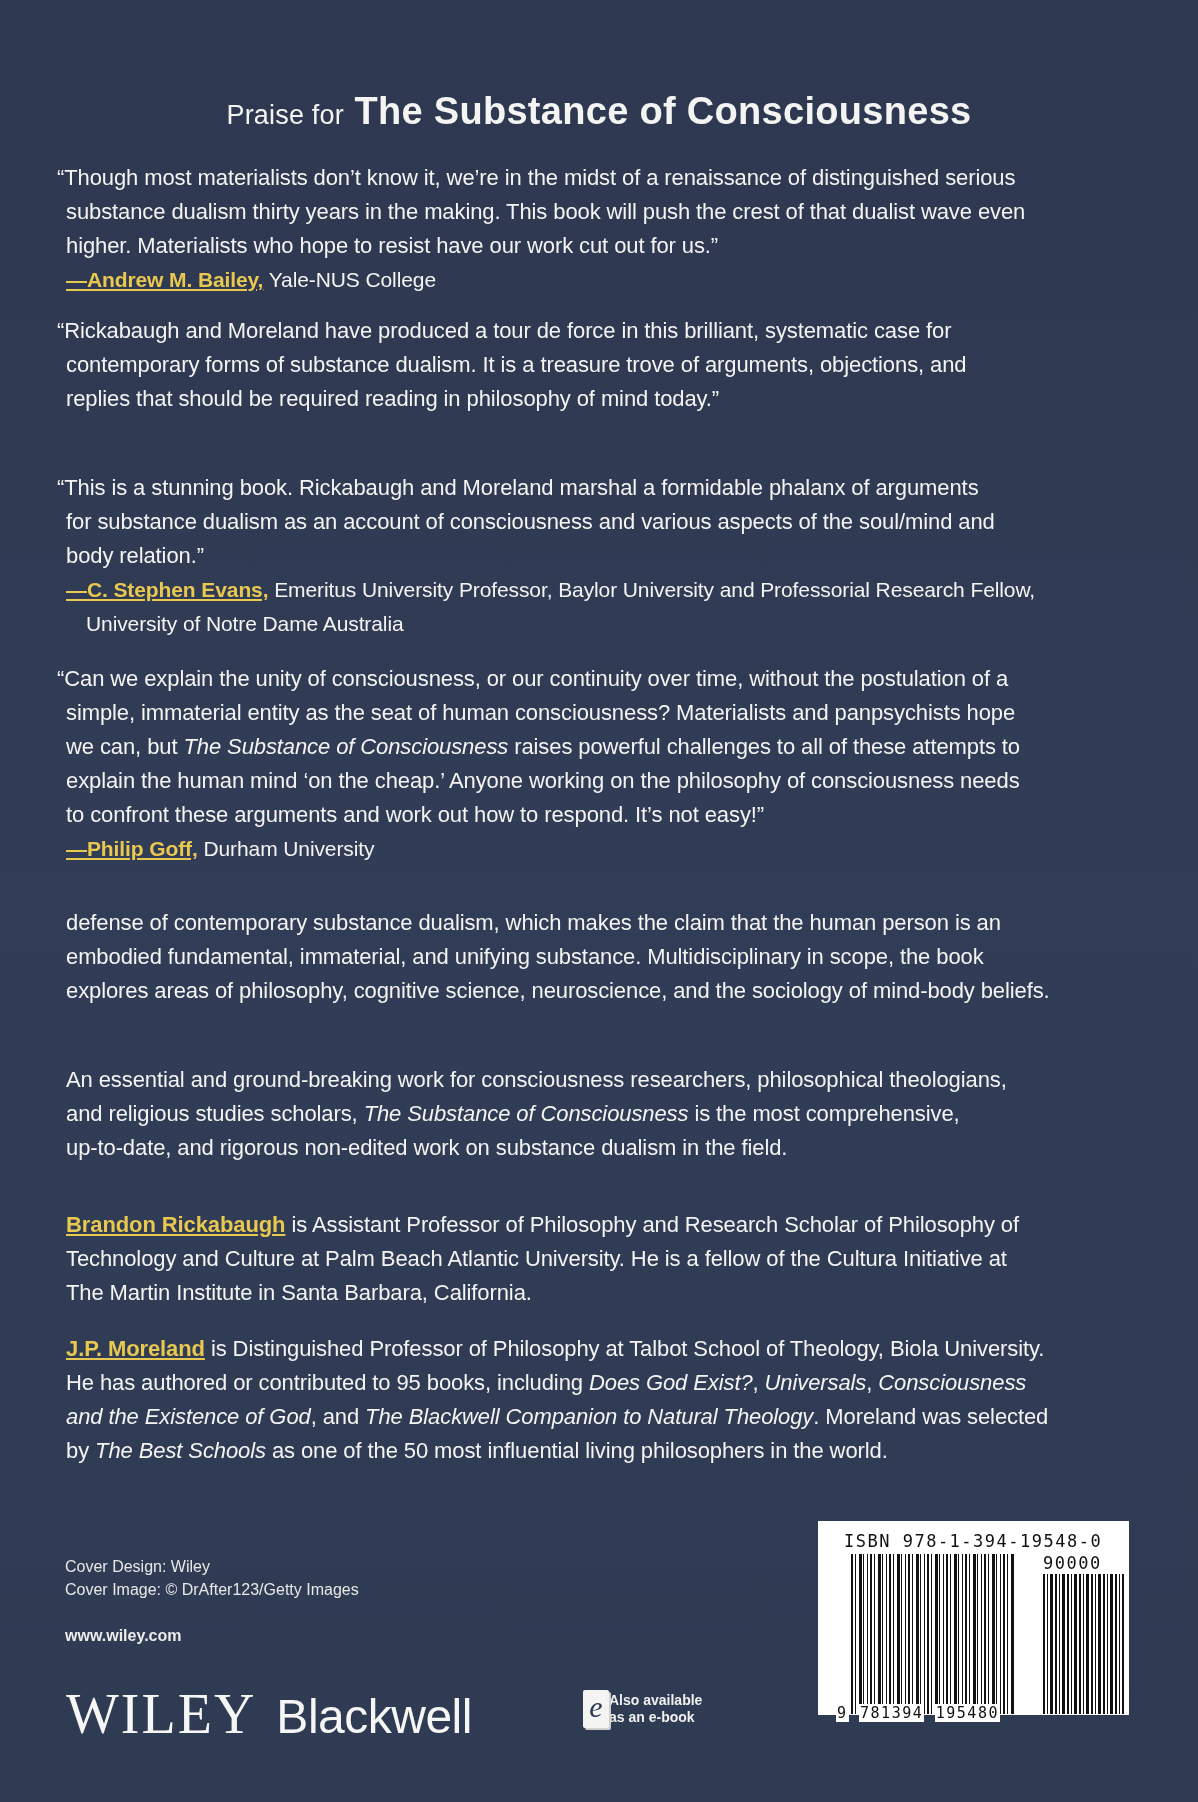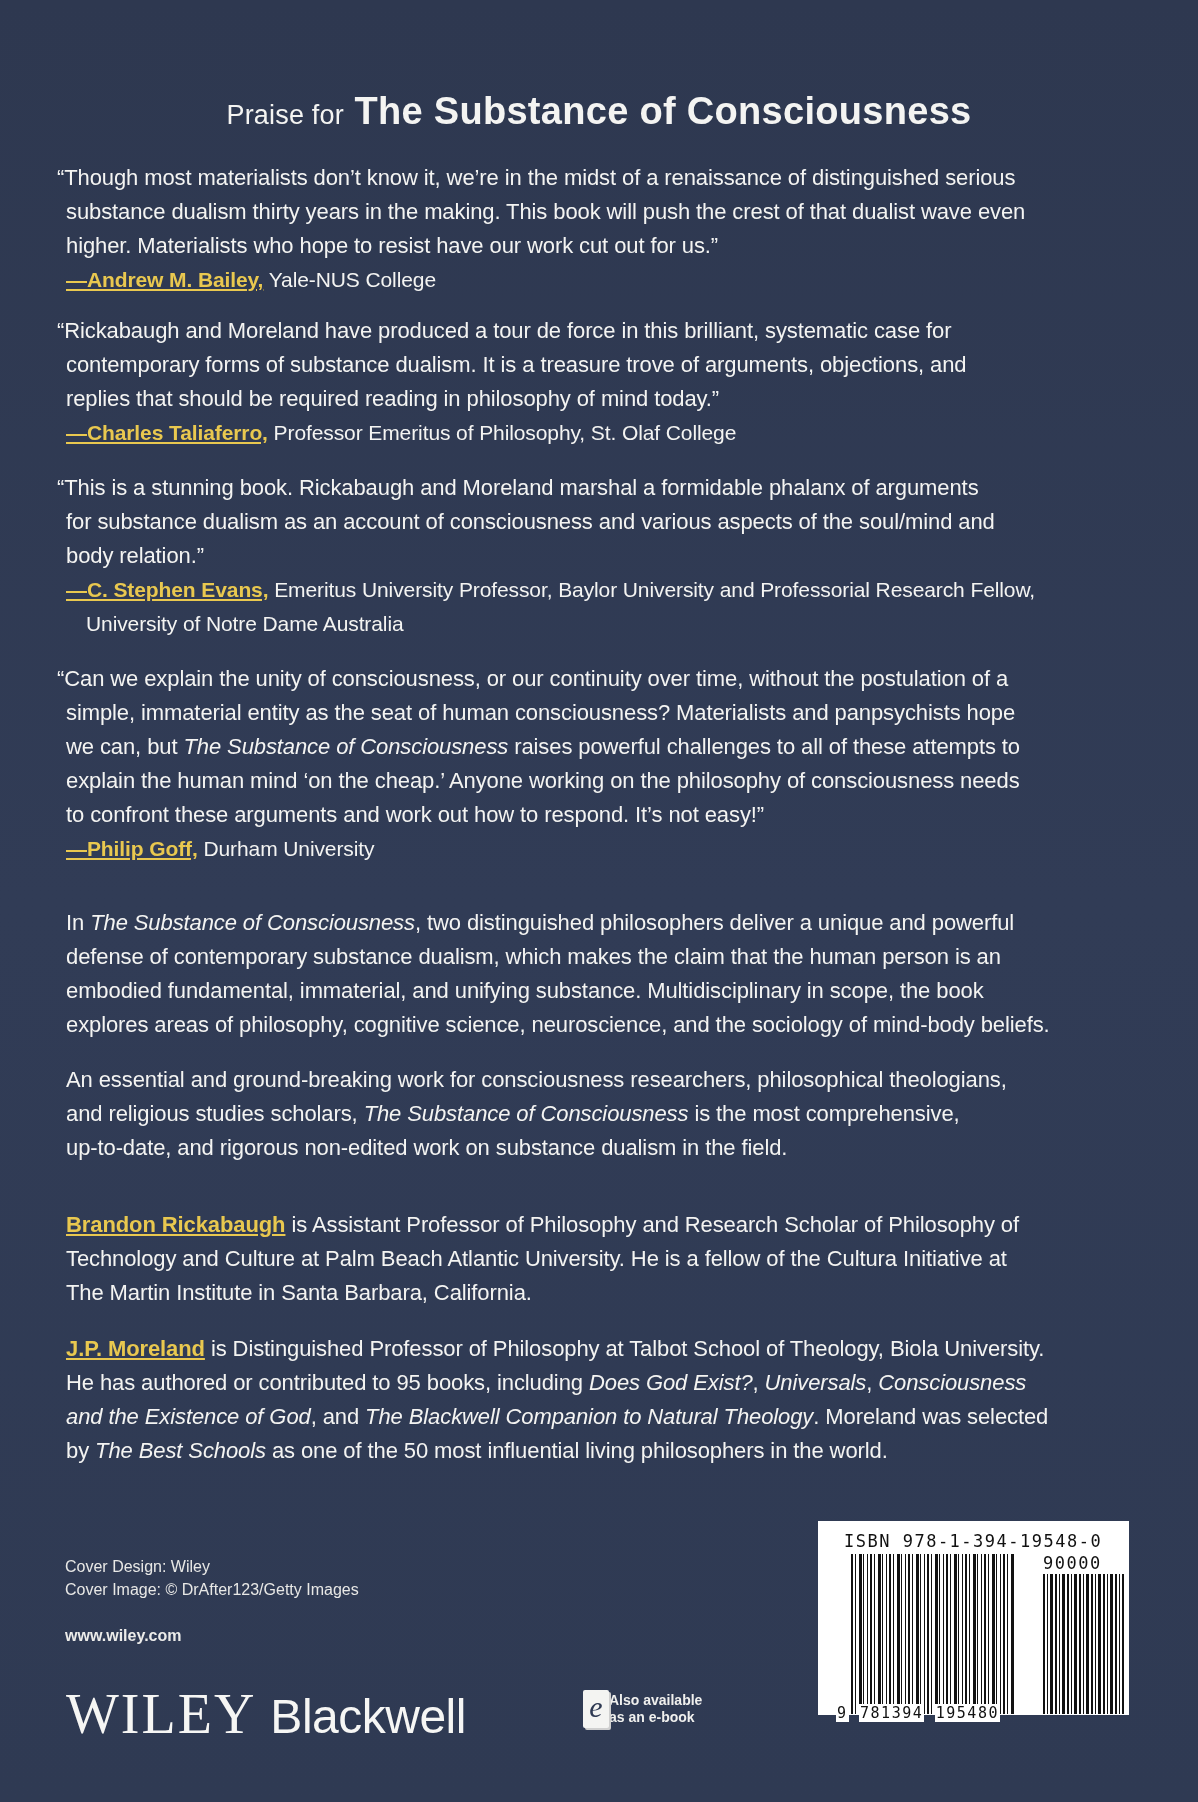--- a/index.html
+++ b/index.html
@@ -39,21 +39,21 @@
     font-size: 16px; font-weight: bold; color: #ececea;
   }
   .wiley {
     position: absolute; left: 66px; top: 1682px;
     white-space: nowrap; display: flex; align-items: baseline;
   }
   .wiley .w1 {
     font-family: "Liberation Serif", serif; font-size: 56px; letter-spacing: 2px; color: #f6f6f4; text-align: center;
   }
   .wiley .w2 {
-    font-family: "Liberation Sans", sans-serif; font-size: 48px; color: #f6f6f4; margin-left: 14px; letter-spacing: -0.5px;
+    font-family: "Liberation Sans", sans-serif; font-size: 48px; color: #f6f6f4; margin-left: 20px; letter-spacing: -0.5px;
   }
   .ebook {
     position: absolute; left: 583px; top: 1690px; display: flex; align-items: center;
   }
   .ebook-icon {
     width: 26px; height: 38px; background: #f4f4f2; border-radius: 2px;
     position: relative; box-shadow: 2px 2px 0 #cfcfcf;
   }
   .ebook-icon span {
     position: absolute; left: 0; right: 0; top: 2px; text-align: center;
@@ -106,42 +106,40 @@
     <span class="line">“Though most materialists don’t know it, we’re in the midst of a renaissance of distinguished serious</span>
     <span class="line indent">substance dualism thirty years in the making. This book will push the crest of that dualist wave even</span>
     <span class="line indent">higher. Materialists who hope to resist have our work cut out for us.”</span>
     <span class="line indent att"><span class="gold">—Andrew M. Bailey,</span> <span>Yale-NUS College</span></span>
   </div>
 
   <div class="block" style="top:314px;">
     <span class="line">“Rickabaugh and Moreland have produced a tour de force in this brilliant, systematic case for</span>
     <span class="line indent">contemporary forms of substance dualism. It is a treasure trove of arguments, objections, and</span>
     <span class="line indent">replies that should be required reading in philosophy of mind today.”</span>
-    <span class="line indent att"><span class="gold">—Charles Taliaferro,</span> <span>Professor Emeritus of Philosophy, St. Olaf College</span></span>
   </div>
 
   <div class="block" style="top:471px;">
     <span class="line">“This is a stunning book. Rickabaugh and Moreland marshal a formidable phalanx of arguments</span>
     <span class="line indent">for substance dualism as an account of consciousness and various aspects of the soul/mind and</span>
     <span class="line indent">body relation.”</span>
     <span class="line indent att"><span class="gold">—C. Stephen Evans,</span> <span>Emeritus University Professor, Baylor University and Professorial Research Fellow,</span></span>
     <span class="line indent2 att">University of Notre Dame Australia</span>
   </div>
 
   <div class="block" style="top:662px;">
     <span class="line">“Can we explain the unity of consciousness, or our continuity over time, without the postulation of a</span>
     <span class="line indent">simple, immaterial entity as the seat of human consciousness? Materialists and panpsychists hope</span>
     <span class="line indent"><span>we can, but </span><em>The Substance of Consciousness</em><span> raises powerful challenges to all of these attempts to</span></span>
     <span class="line indent">explain the human mind ‘on the cheap.’ Anyone working on the philosophy of consciousness needs</span>
     <span class="line indent">to confront these arguments and work out how to respond. It’s not easy!”</span>
     <span class="line indent att"><span class="gold">—Philip Goff,</span> <span>Durham University</span></span>
   </div>
 
   <div class="block" style="top:906px; left:66px;">
-    <span class="line"><span>In </span><em>The Substance of Consciousness</em><span>, two distinguished philosophers deliver a unique and powerful</span></span>
     <span class="line">defense of contemporary substance dualism, which makes the claim that the human person is an</span>
     <span class="line">embodied fundamental, immaterial, and unifying substance. Multidisciplinary in scope, the book</span>
     <span class="line">explores areas of philosophy, cognitive science, neuroscience, and the sociology of mind-body beliefs.</span>
   </div>
 
   <div class="block" style="top:1063px; left:66px;">
     <span class="line">An essential and ground-breaking work for consciousness researchers, philosophical theologians,</span>
     <span class="line"><span>and religious studies scholars, </span><em>The Substance of Consciousness</em><span> is the most comprehensive,</span></span>
     <span class="line">up-to-date, and rigorous non-edited work on substance dualism in the field.</span>
   </div>

